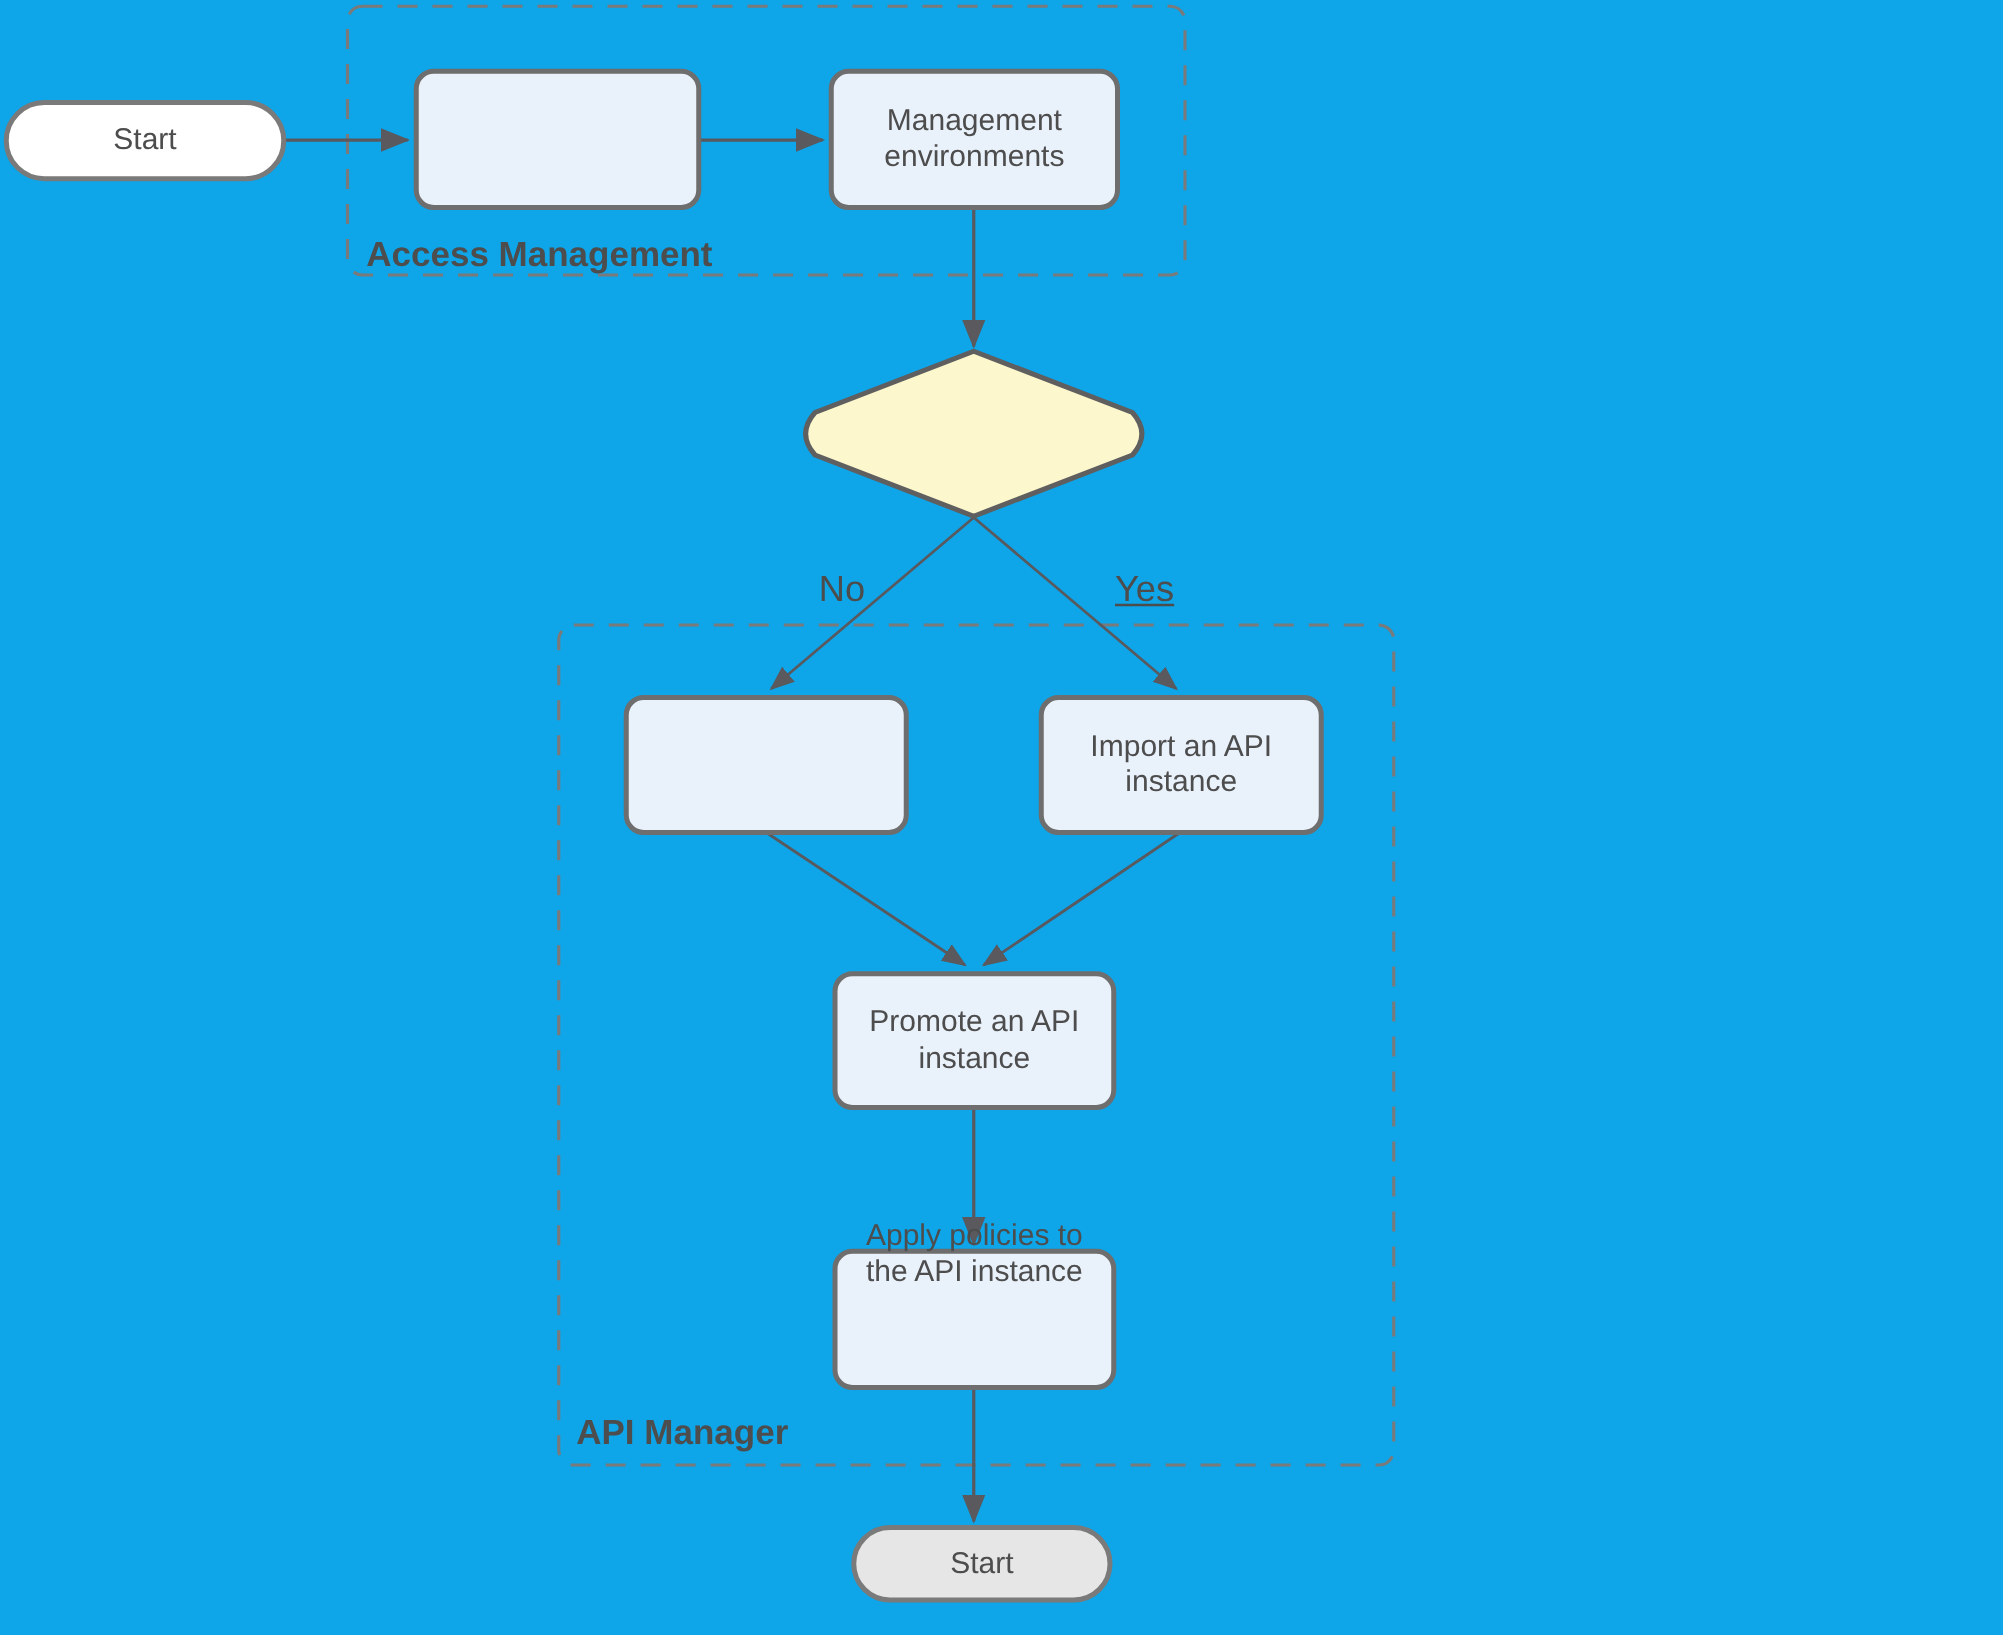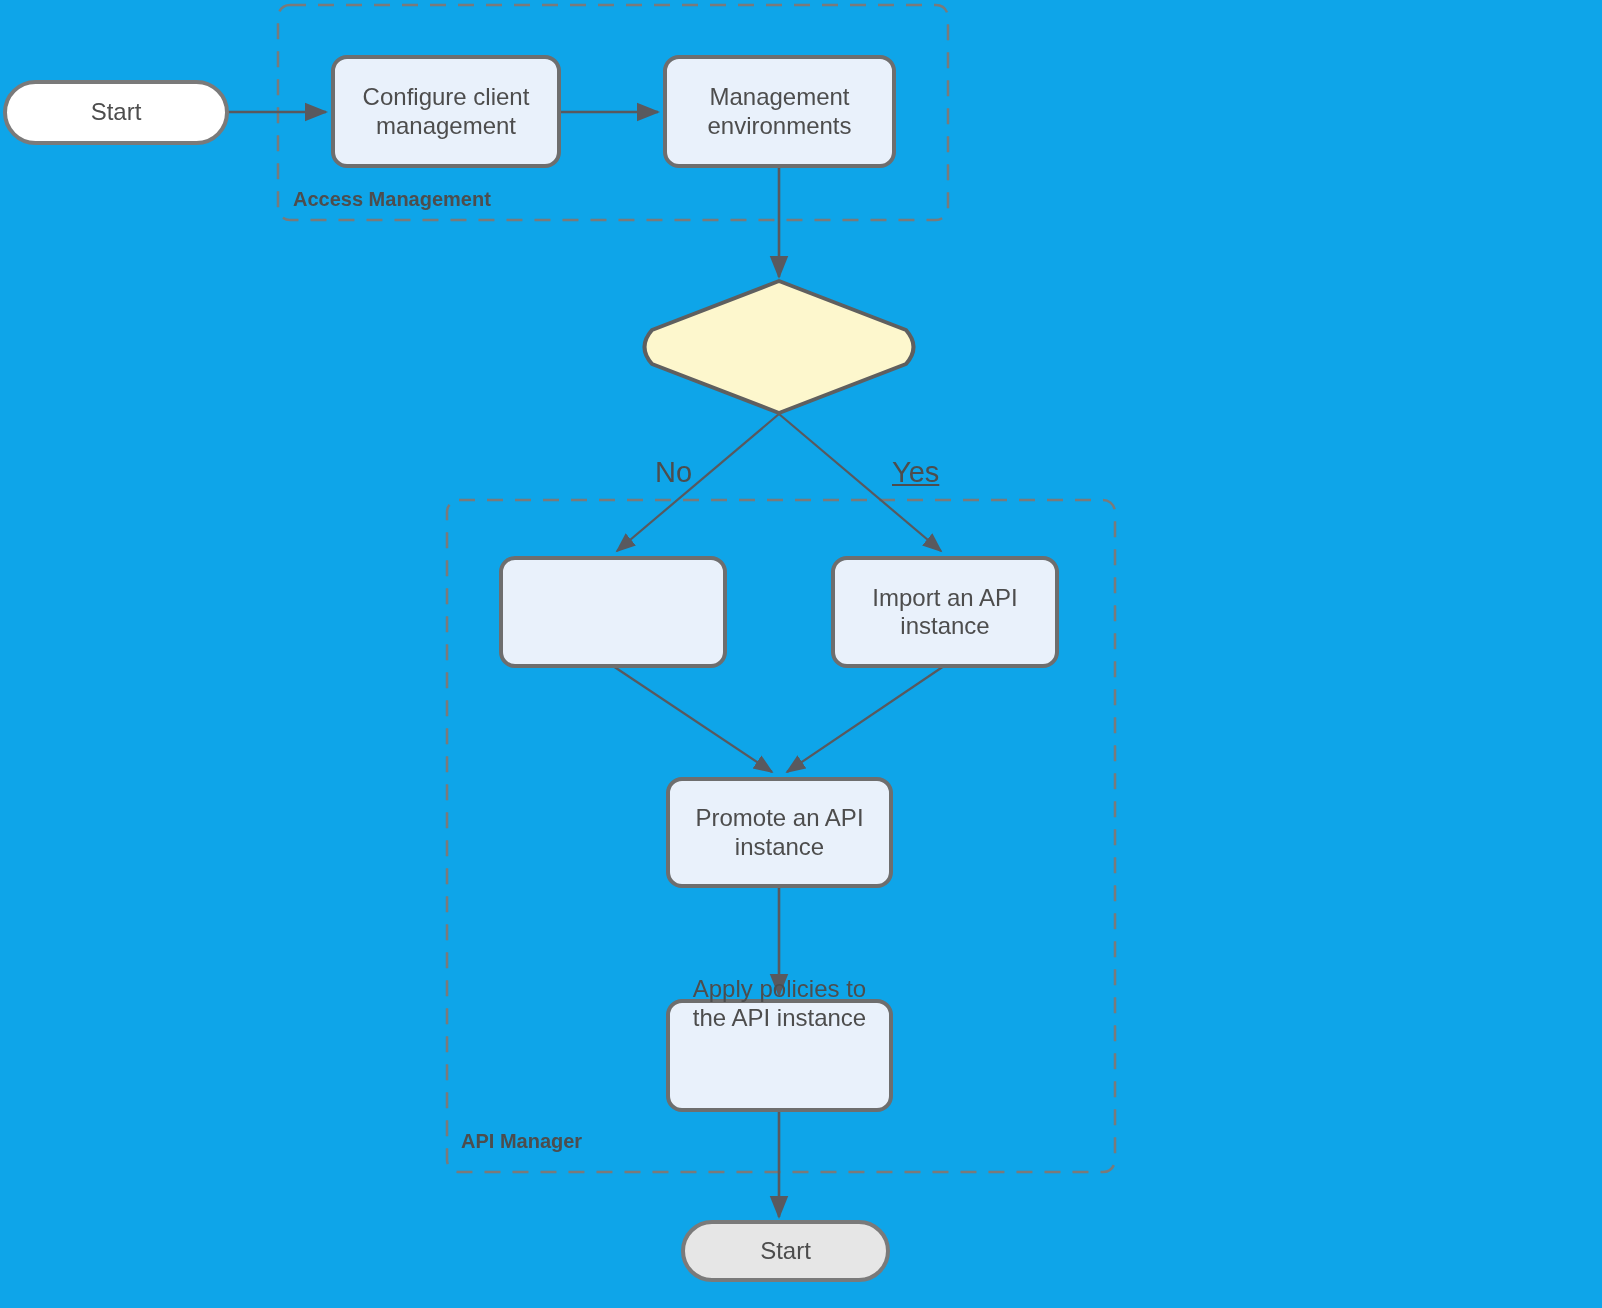--- a/index.html
+++ b/index.html
@@ -41,21 +41,21 @@
   }
   .edge-label {
     position: absolute;
     color: #4d4d4d;
     font-size: 29px;
     white-space: nowrap;
   }
   .group-label {
     position: absolute;
     color: #4d4d4d;
-    font-size: 20px;
+    font-size: 28px;
     font-weight: bold;
     white-space: nowrap;
   }
 </style>
 </head>
 <body>
 
 <div id="canvas">
 
   <svg class="layer" viewBox="0 0 1602 1308">
@@ -101,22 +101,20 @@
 
     <rect x="668" y="779" width="223" height="107" rx="14" ry="14" fill="#e9f1fb" stroke="#6e6e6e" stroke-width="4"></rect>
 
     <rect x="668" y="1001" width="223" height="109" rx="14" ry="14" fill="#e9f1fb" stroke="#6e6e6e" stroke-width="4"></rect>
 
     <rect x="683" y="1222" width="205" height="58" rx="29" ry="29" fill="#e6e6e6" stroke="#7a7a7a" stroke-width="4"></rect>
   </svg>
 
   <div class="node-label" style="left:5px; top:82px; width:222px; height:61px;">Start</div>
 
-  <div class="node-label" style="left:333px; top:57px; width:226px; height:109px;">Configure client
-management</div>
 
   <div class="node-label" style="left:665px; top:57px; width:229px; height:109px;">Management
 environments</div>
 
 
 
   <div class="node-label" style="left:833px; top:558px; width:224px; height:108px;">Import an API
 instance</div>
 
   <div class="node-label" style="left:668px; top:779px; width:223px; height:107px;">Promote an API

